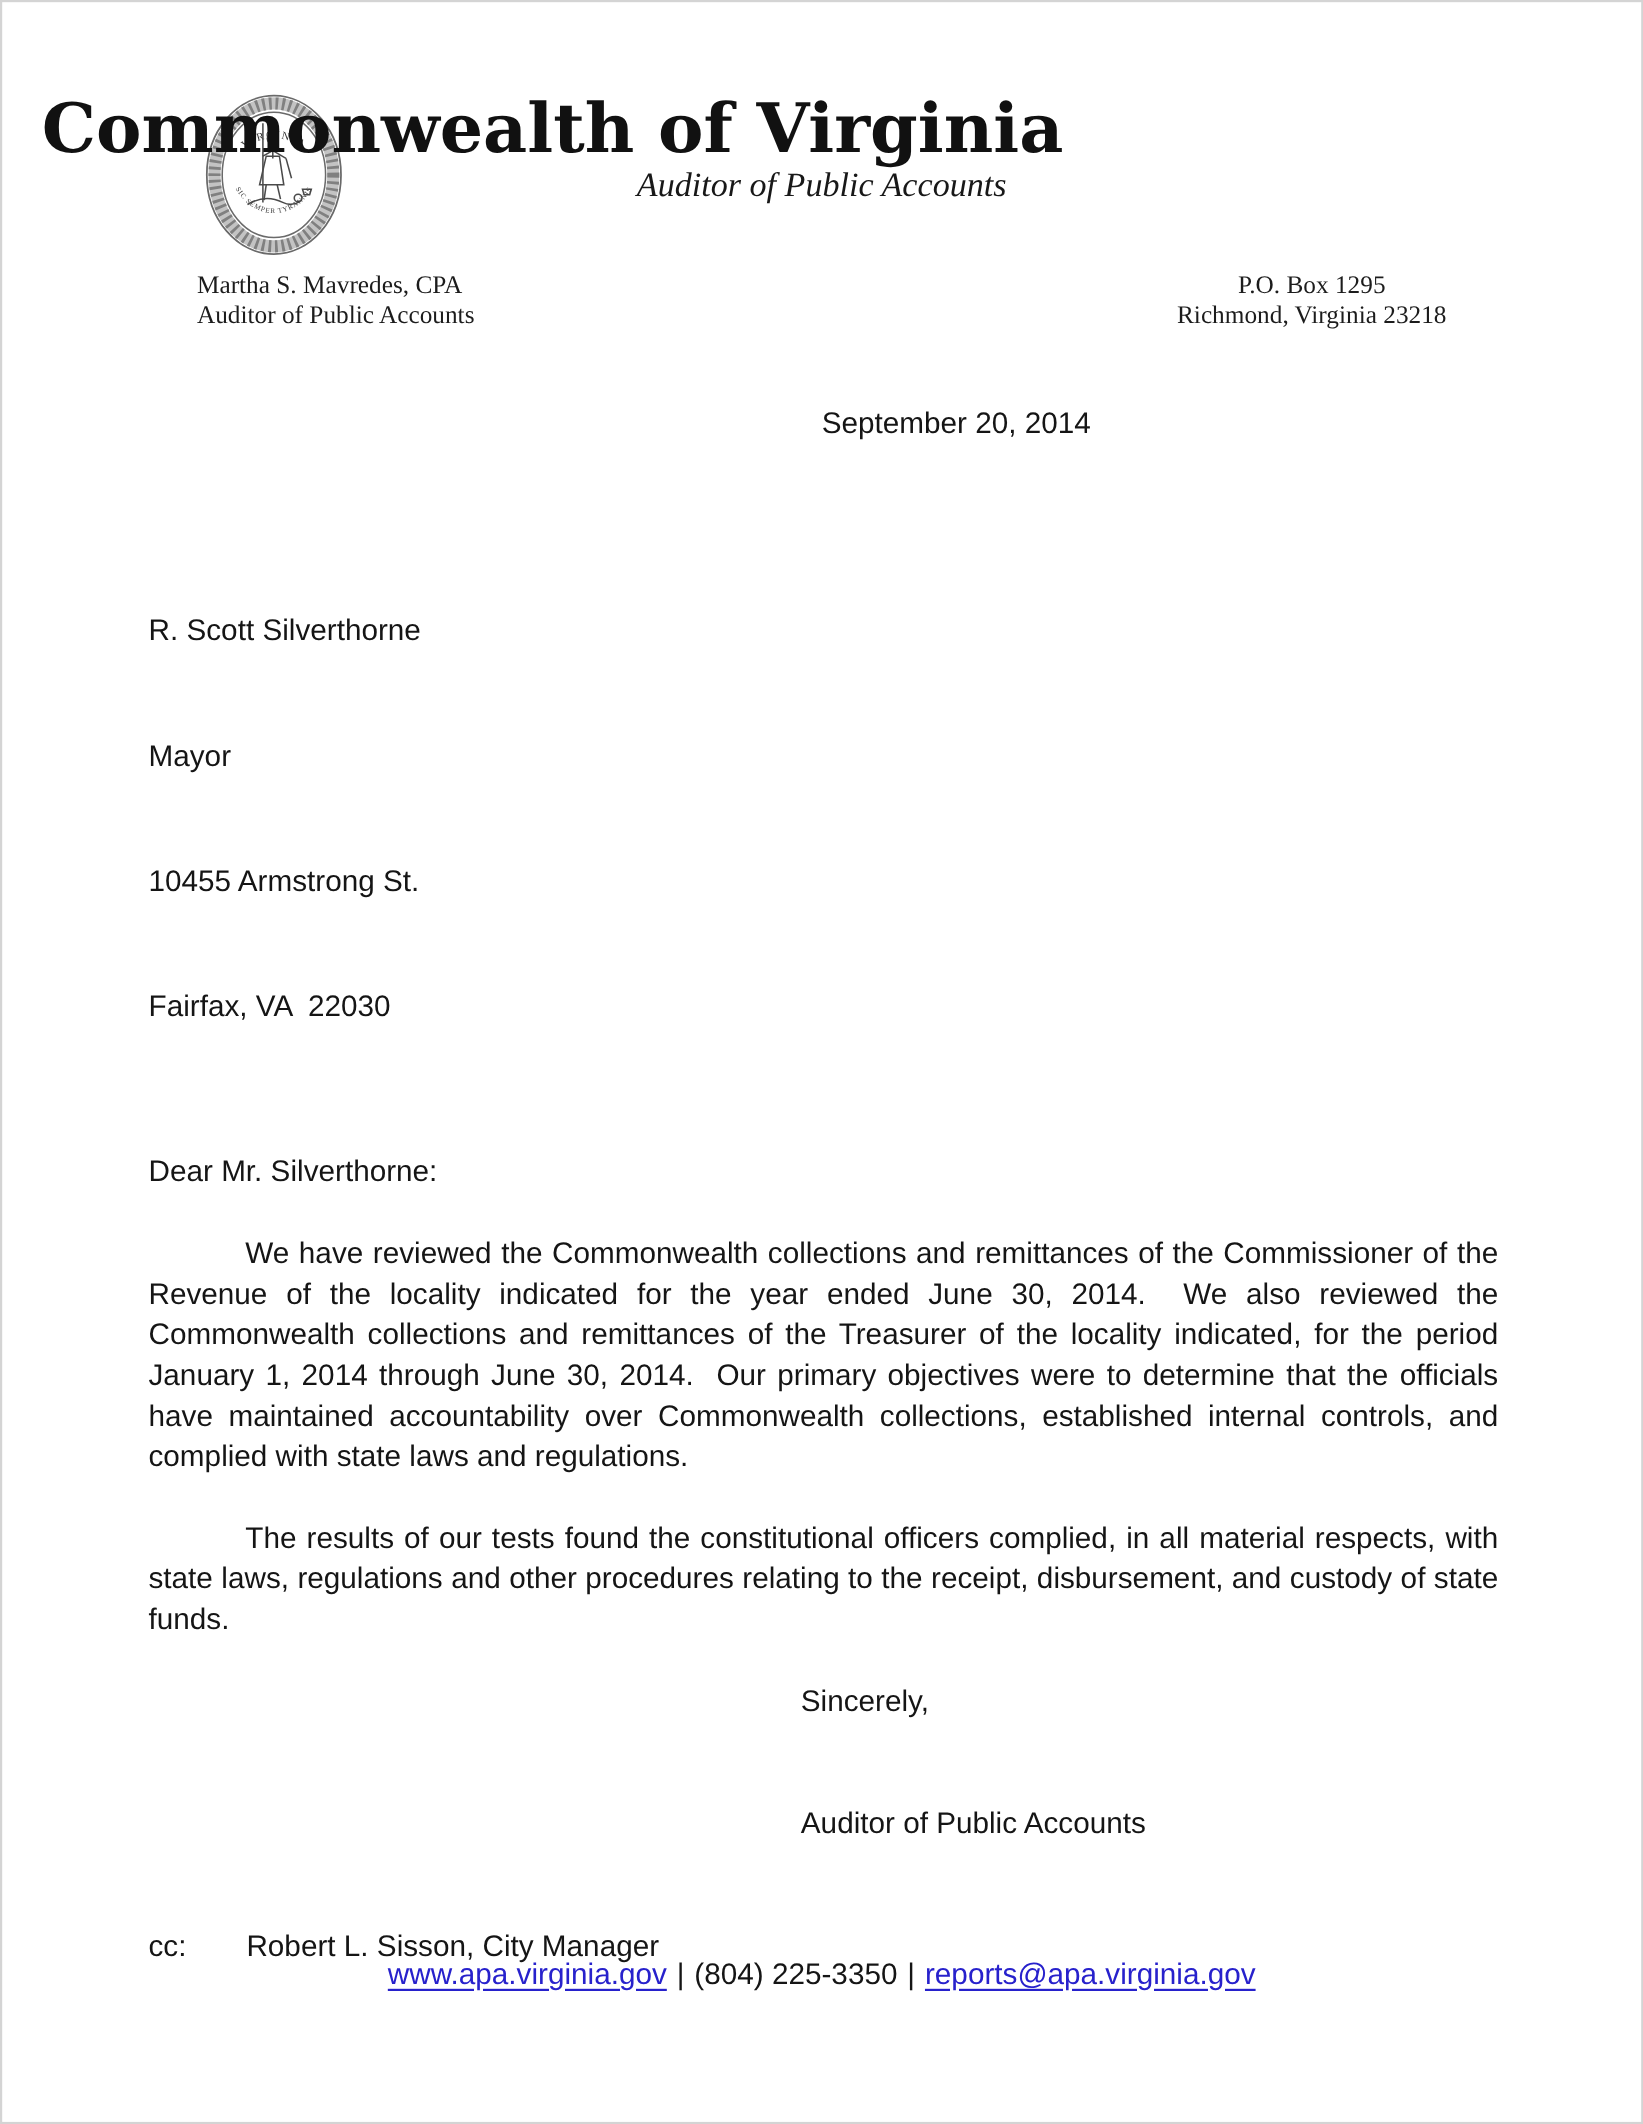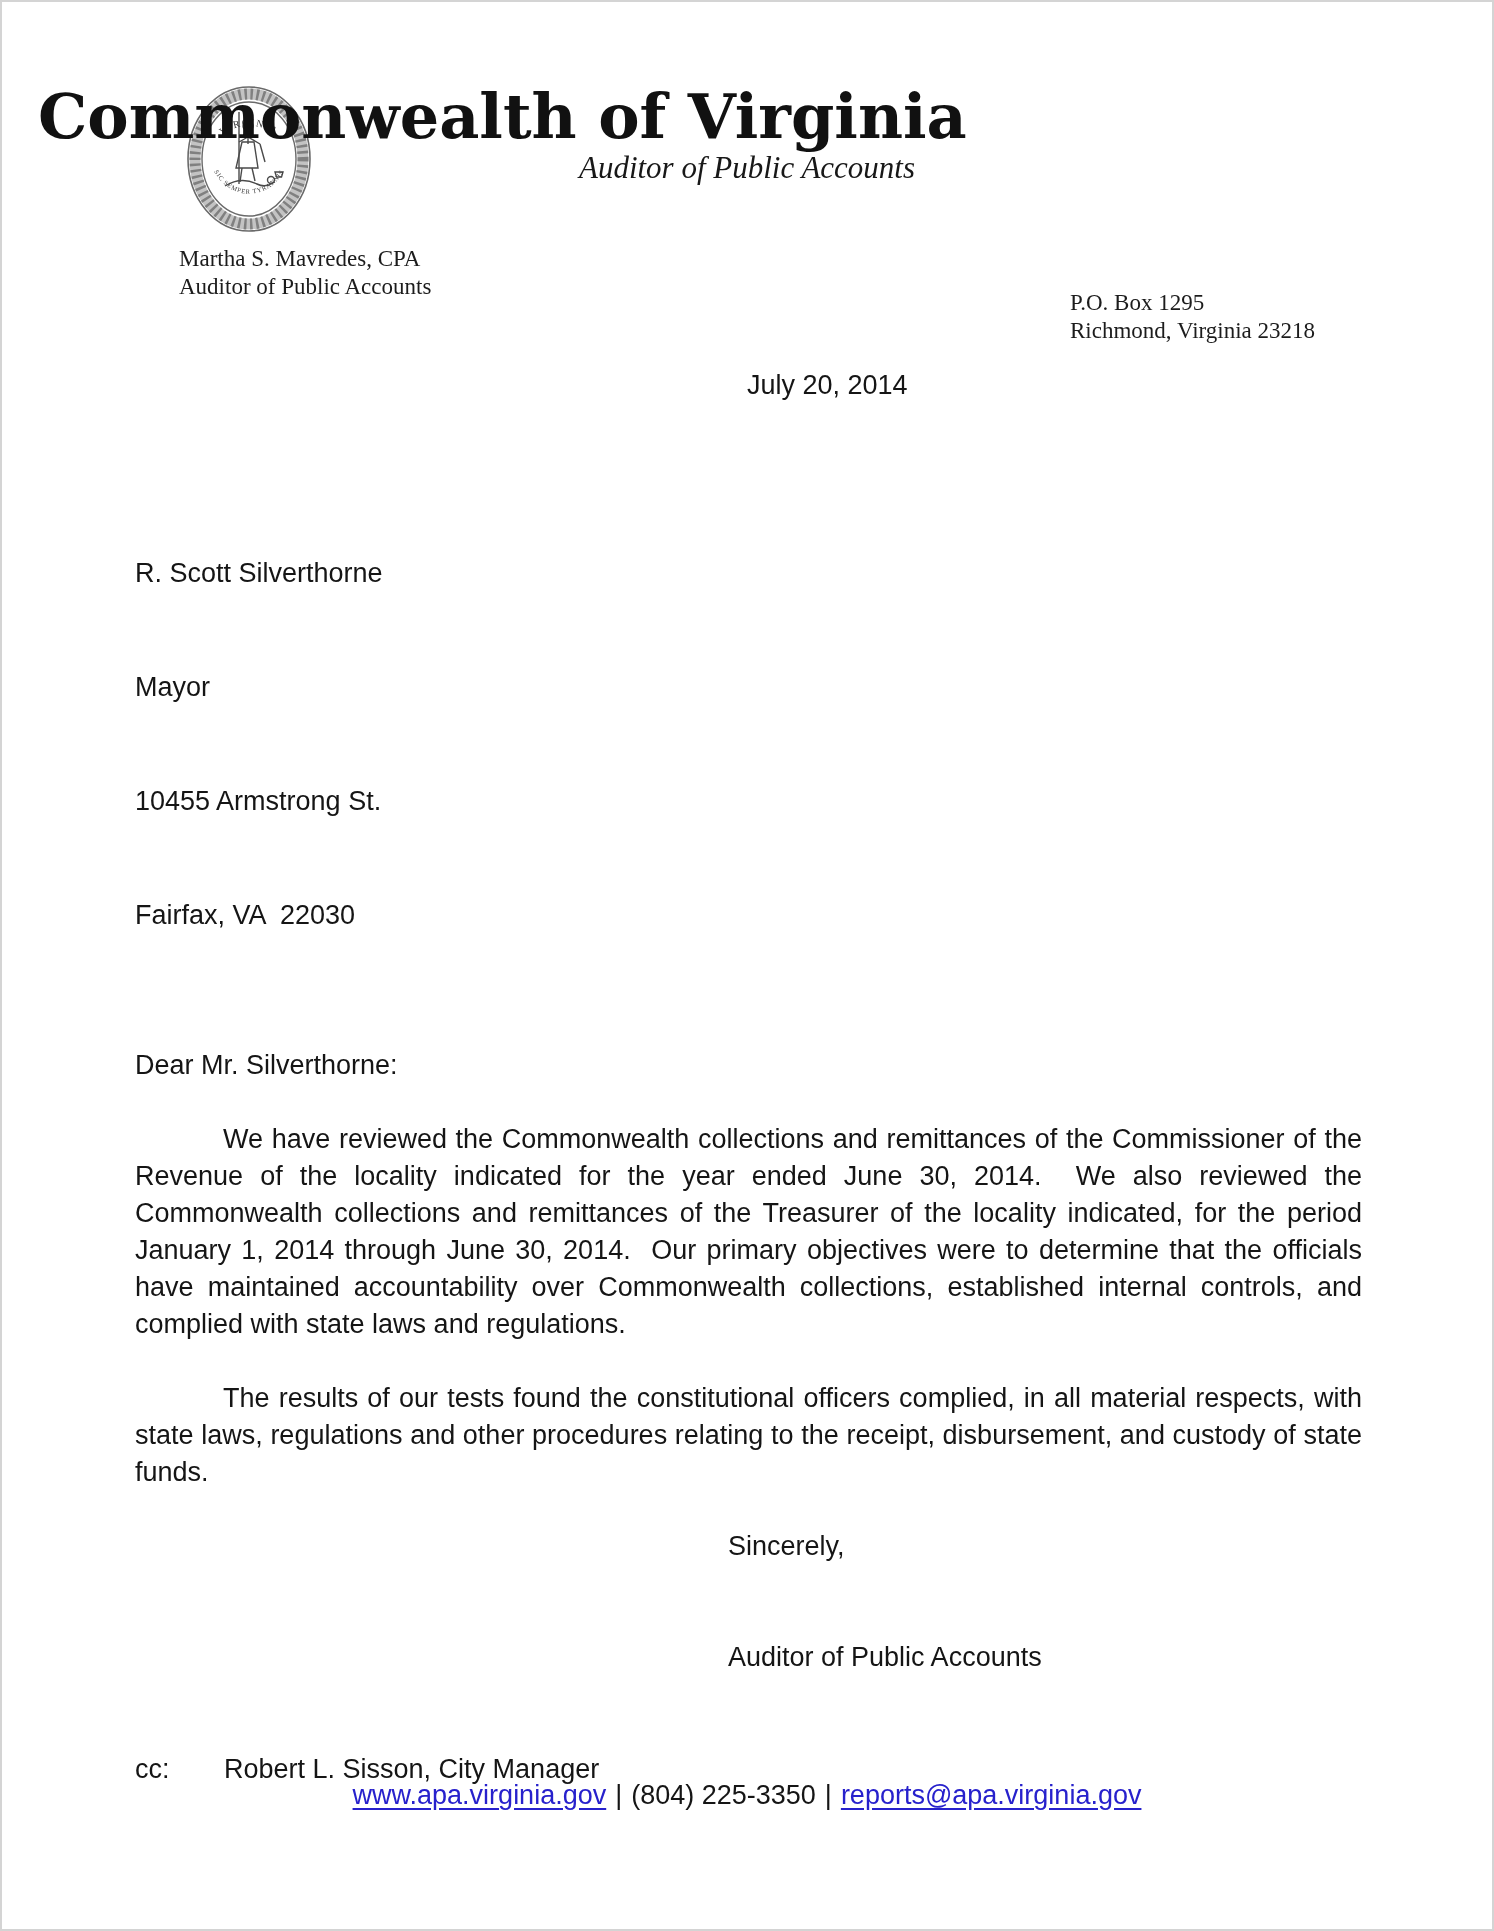--- a/index.html
+++ b/index.html
@@ -49,25 +49,24 @@
     color:#181818;
   }
   .official-left{
     position:absolute; left:177px; top:243px;
     font-family:"Liberation Serif", serif;
     font-size:23px; line-height:28px;
     color:#1c1c1c;
   }
   .official-right{
     position:absolute; right:177px; top:243px;
-    text-align:left;
+    text-align:center;
     font-family:"Liberation Serif", serif;
     font-size:23px; line-height:28px;
     color:#1c1c1c;
-    margin-top:44px;
   }
 
   
   .letter-body{
     position:absolute; left:133px; top:365px;
     width:1227px;
     font-size:27px; line-height:37px;
     color:var(--text-color);
   }
   .date-line{
@@ -164,21 +163,21 @@
     </div>
 
     <div class="official-right">
       <div>P.O. Box 1295</div>
       <div>Richmond, Virginia 23218</div>
     </div>
   </div>
 
   <div class="letter-body">
 
-    <div class="date-line">July 20, 2014</div>
+    <div class="date-line">September 20, 2014</div>
 
     <div class="recipient">
       <div>R. Scott Silverthorne</div>
       <div>Mayor</div>
       <div>10455 Armstrong St.</div>
       <div>Fairfax, VA  22030</div>
     </div>
 
 
     <div class="salutation">Dear Mr. Silverthorne:</div>

